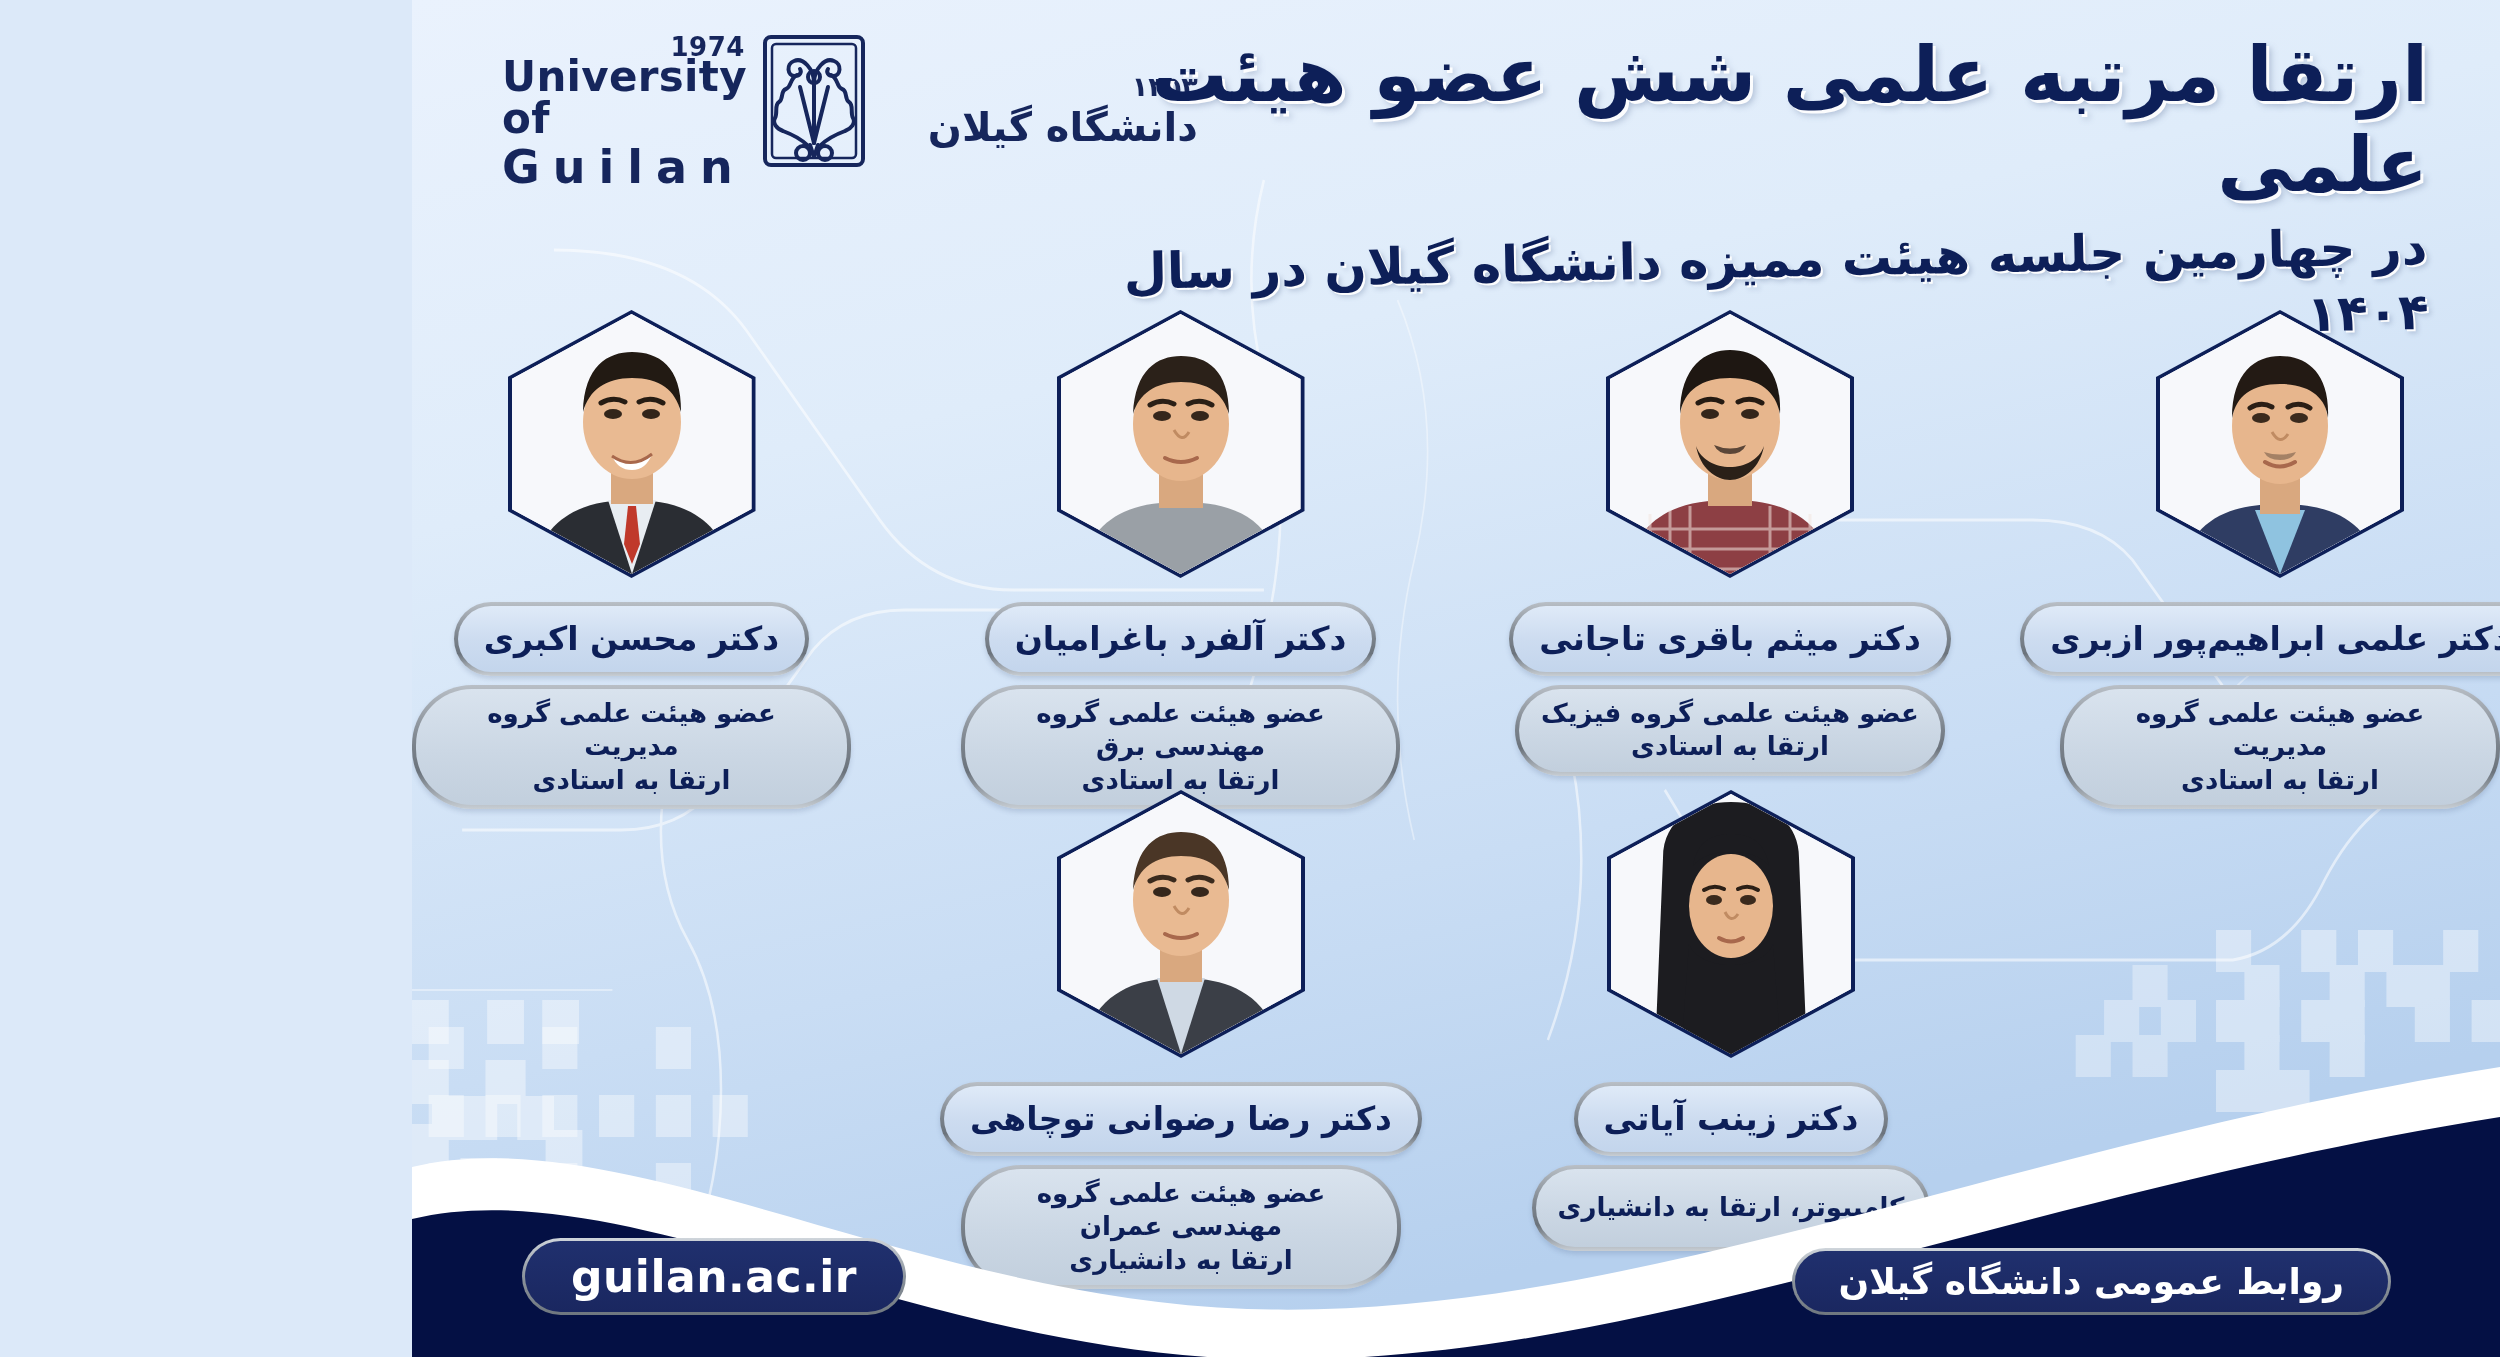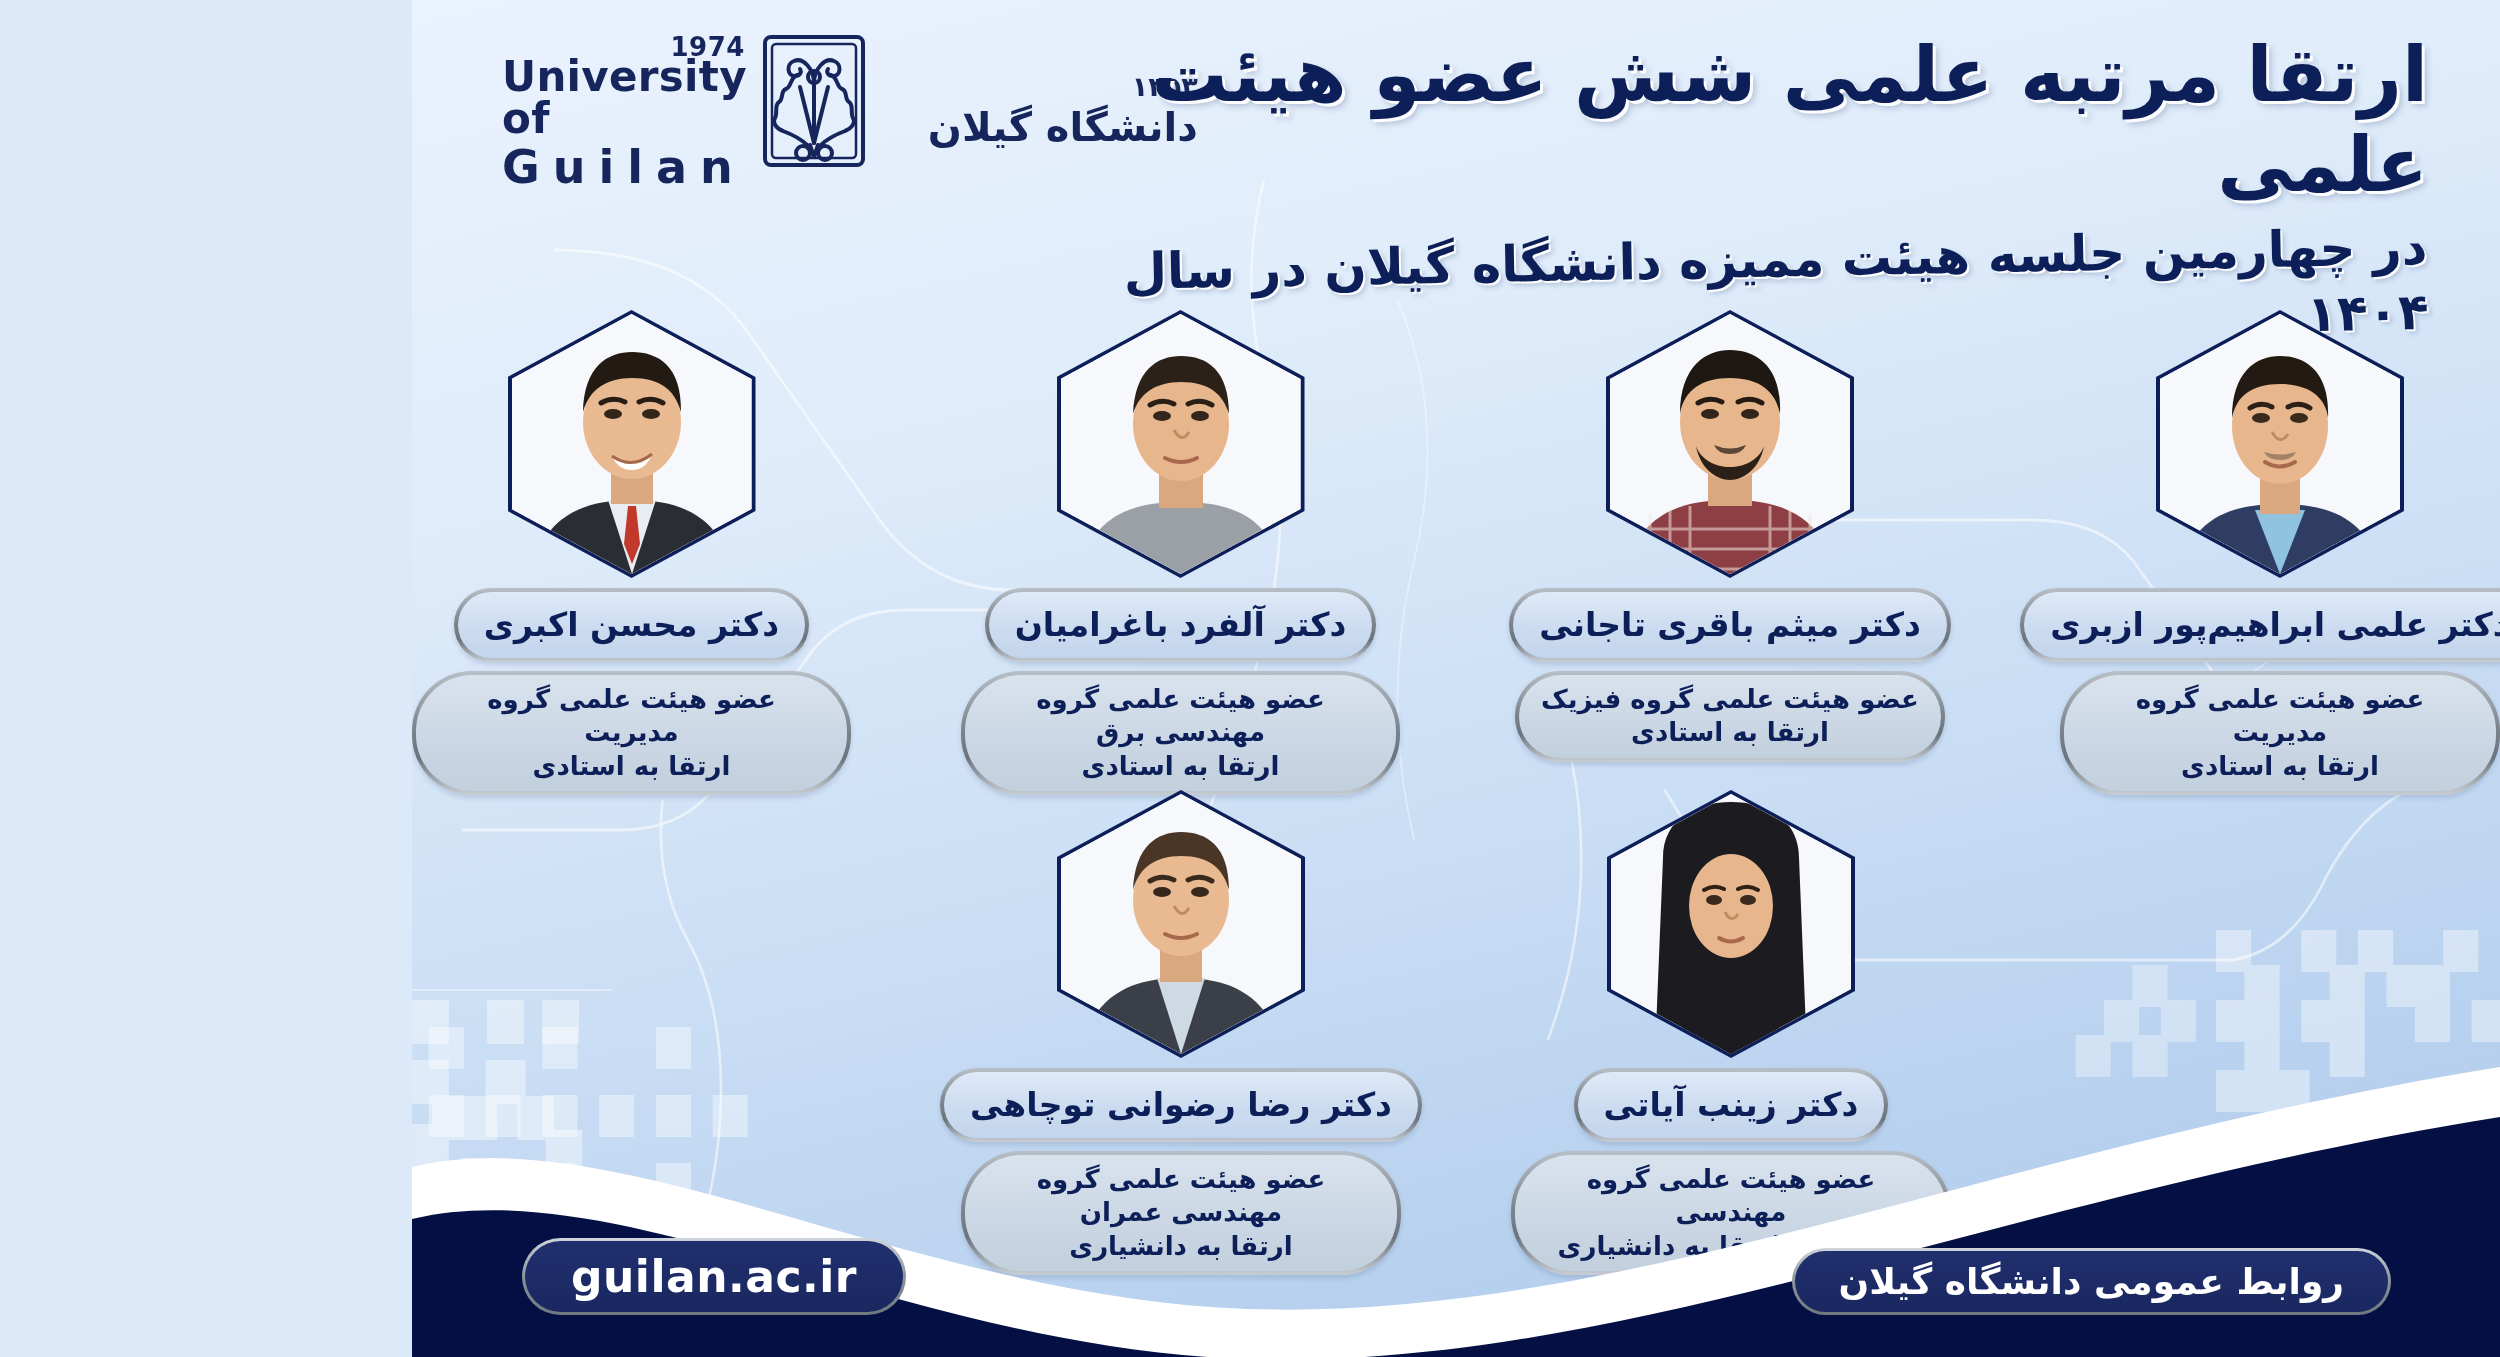--- a/index.html
+++ b/index.html
@@ -84,21 +84,21 @@
     border-radius:60px;
     border:4px solid transparent;
     background:
       linear-gradient(180deg,#dfeaf8 0%,#cddcf0 50%,#c3d5ec 100%) padding-box,
       linear-gradient(180deg,#b9bfc6 0%,#7d858e 45%,#6b737c 70%,#c8ced4 100%) border-box;
     color:#0d1f58;font-weight:bold;text-align:center;direction:rtl;
     box-shadow:0 3px 5px rgba(70,90,130,.2);
     display:flex;align-items:center;justify-content:center;
   }
   .pill-name{
-    margin-top:10px;padding:6px 26px;min-height:54px;
+    margin-top:24px;padding:6px 26px;min-height:54px;
     font-size:33px;line-height:1.15;white-space:nowrap;
   }
   .pill-role{
     margin-top:9px;padding:8px 22px;min-height:62px;
     font-size:26px;line-height:1.28;
     background:
       linear-gradient(180deg,#d9e3ee 0%,#cbd7e4 55%,#c2cfdd 100%) padding-box,
       linear-gradient(180deg,#b9bfc6 0%,#7d858e 45%,#6b737c 70%,#c8ced4 100%) border-box;
   }
   .pill-role span{display:block;}
@@ -401,21 +401,20 @@
               <path d="M114 118 q6 12 13 2" stroke="#c08b62" stroke-width="3" fill="none"></path>
               <path d="M108 144 q12 7 24 0" stroke="#a8684c" stroke-width="4" fill="none" stroke-linecap="round"></path>
               <path d="M78 150 C 88 178 152 178 162 150 L 170 260 L 70 260 Z" fill="#1c1c20"></path>
             </svg>
           </div>
         </div>
       </div>
       <div class="pill pill-name">دکتر زینب آیاتی</div>
       <div class="pill pill-role">
         <div>
-          <span>عضو هیئت علمی گروه مهندسی</span>
           <span>کامپیوتر،  ارتقا به دانشیاری</span>
         </div>
       </div>
     </div>
 
     <div class="person">
       <div class="photo-wrap">
         <div class="hexmask"></div>
         <div class="hexinner">
           <div class="portrait">

